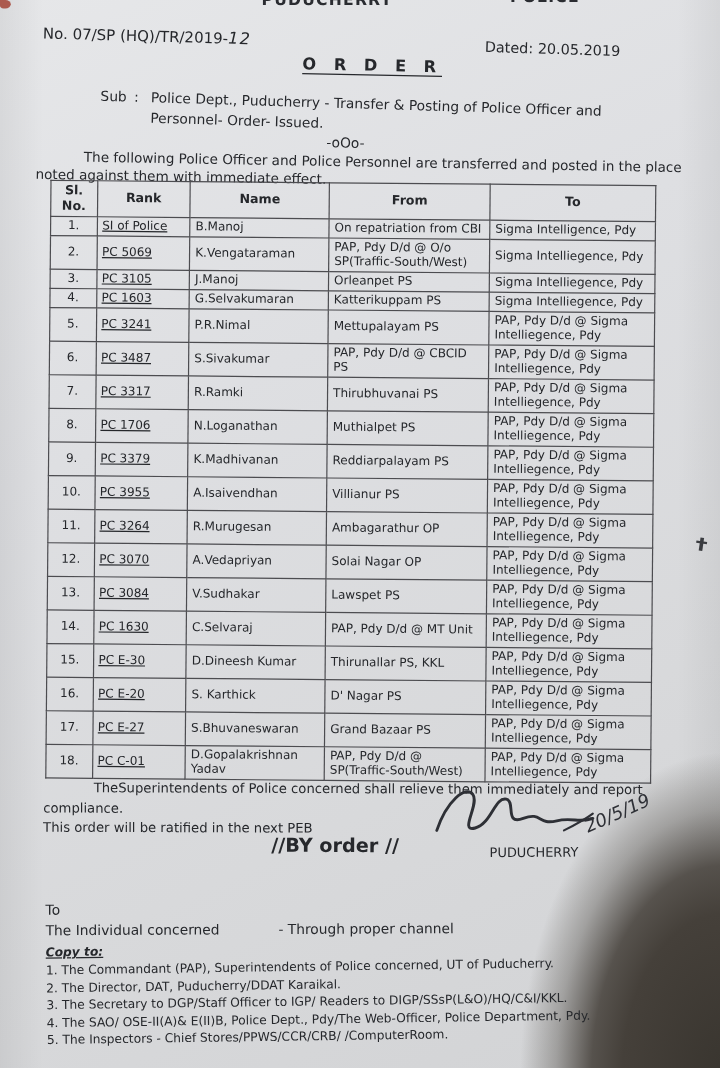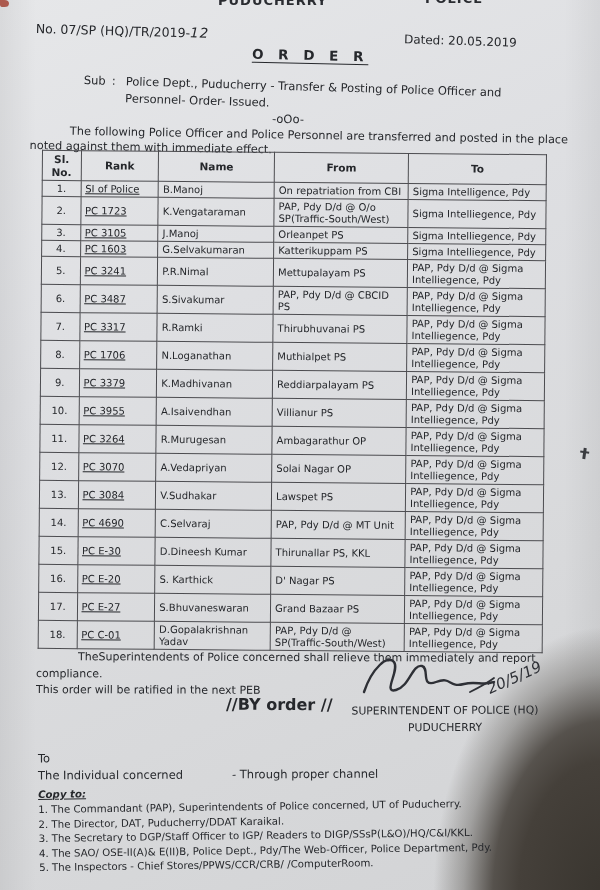--- a/index.html
+++ b/index.html
@@ -106,21 +106,21 @@
   <tbody>
       <tr>
         <td class="c0">1.</td>
         <td class="c1">SI of Police</td>
         <td class="c2">B.Manoj</td>
         <td class="c3">On repatriation from CBI</td>
         <td class="c4">Sigma Intelligence, Pdy</td>
       </tr>
       <tr>
         <td class="c0">2.</td>
-        <td class="c1">PC 1723</td>
+        <td class="c1">PC 5069</td>
         <td class="c2">K.Vengataraman</td>
         <td class="c3">PAP, Pdy D/d @ O/o SP(Traffic-South/West)</td>
         <td class="c4">Sigma Intelliegence, Pdy</td>
       </tr>
       <tr>
         <td class="c0">3.</td>
         <td class="c1">PC 3105</td>
         <td class="c2">J.Manoj</td>
         <td class="c3">Orleanpet PS</td>
         <td class="c4">Sigma Intelliegence, Pdy</td>
@@ -190,21 +190,21 @@
       </tr>
       <tr>
         <td class="c0">13.</td>
         <td class="c1">PC 3084</td>
         <td class="c2">V.Sudhakar</td>
         <td class="c3">Lawspet PS</td>
         <td class="c4">PAP, Pdy D/d @ Sigma Intelliegence, Pdy</td>
       </tr>
       <tr>
         <td class="c0">14.</td>
-        <td class="c1">PC 4690</td>
+        <td class="c1">PC 1630</td>
         <td class="c2">C.Selvaraj</td>
         <td class="c3">PAP, Pdy D/d @ MT Unit</td>
         <td class="c4">PAP, Pdy D/d @ Sigma Intelliegence, Pdy</td>
       </tr>
       <tr>
         <td class="c0">15.</td>
         <td class="c1">PC E-30</td>
         <td class="c2">D.Dineesh Kumar</td>
         <td class="c3">Thirunallar PS, KKL</td>
         <td class="c4">PAP, Pdy D/d @ Sigma Intelliegence, Pdy</td>
@@ -239,21 +239,20 @@
 </div>
 <div class="layer by-order">//BY order //</div>
 
 <svg class="layer sig-svg" viewBox="0 0 210 62" xmlns="http://www.w3.org/2000/svg">
   <path d="M12,44 C20,20 36,6 42,14 C48,22 30,46 44,42 C58,38 60,16 70,18 C78,20 68,40 84,34 C100,28 96,40 112,36 C124,33 132,38 142,34" fill="none" stroke="#2e3036" stroke-width="2.4" stroke-linecap="round"></path>
   <path d="M118,44 C126,40 134,36 142,30" fill="none" stroke="#2e3036" stroke-width="1.8" stroke-linecap="round"></path>
   <text x="138" y="46" transform="rotate(-24 138 46)" font-family="DejaVu Sans, sans-serif" font-style="italic" font-size="15" fill="#2e3036">20/5/19</text>
 </svg>
 
 <div class="layer sign-block">
-  <div>SUPERINTENDENT OF POLICE (HQ)</div>
   <div>PUDUCHERRY</div>
 </div>
 
 <div class="layer to-block">
   <div>To</div>
   <div>The Individual concerned</div>
 </div>
 <div class="layer channel-note">- Through proper channel</div>
 
 <div class="layer copy-block">

